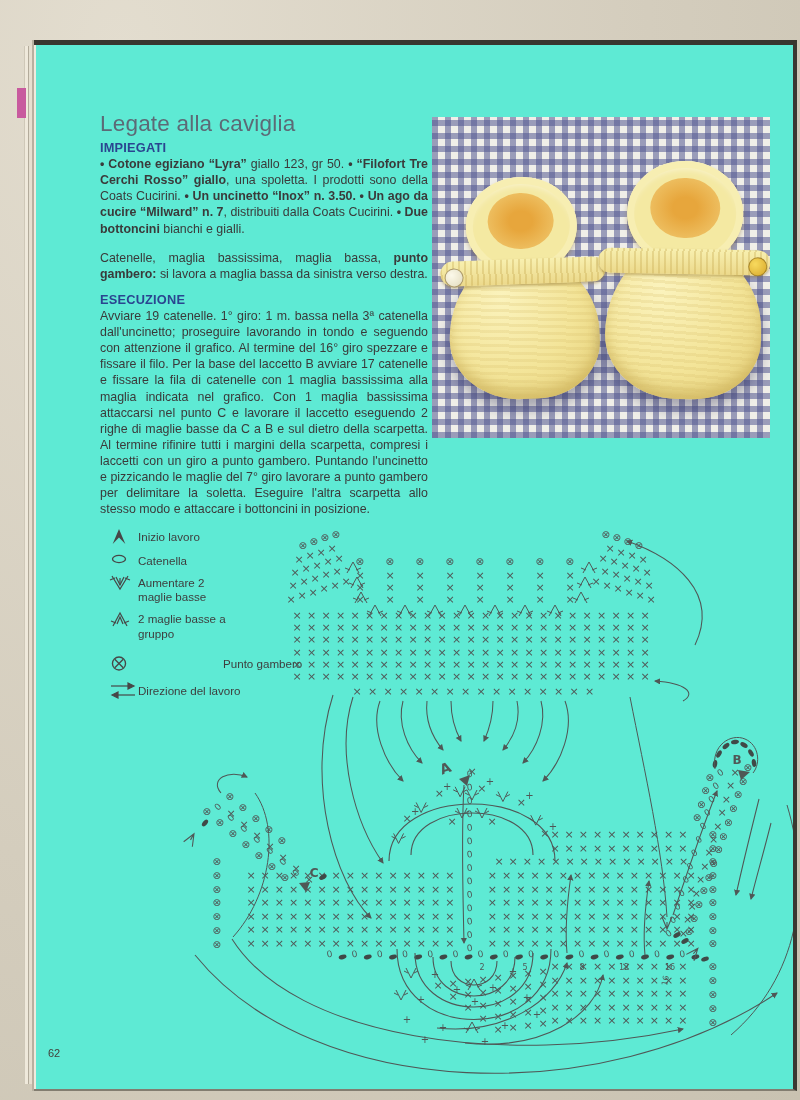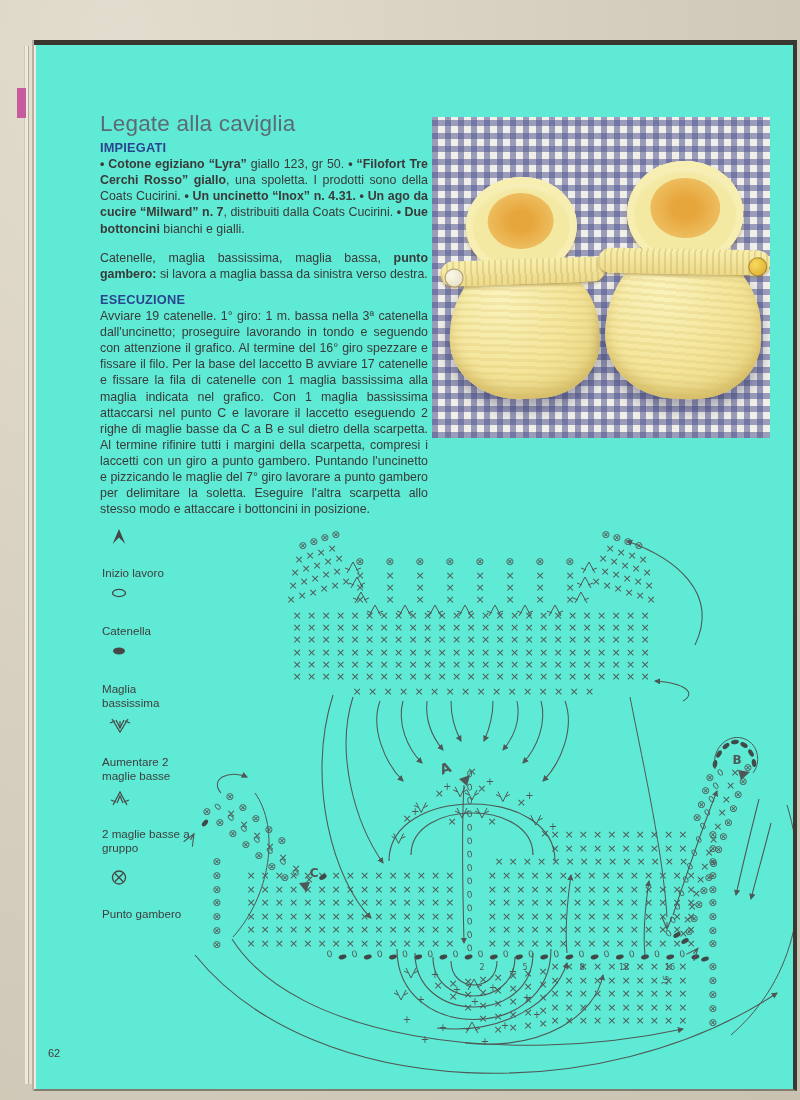--- a/index.html
+++ b/index.html
@@ -48,21 +48,21 @@
     box-shadow:0 2px 3px rgba(140,110,40,.45);}
   .boot-strap:after{content:"";position:absolute;inset:0;border-radius:inherit;opacity:.6;
     background:repeating-linear-gradient(90deg, rgba(196,166,76,.55) 0 2px, rgba(255,255,255,0) 2px 6px);}
   .boot-button{position:absolute;width:17px;height:17px;border-radius:50%;
     border:1px solid rgba(118,90,22,.55);}
   .bootie.left  .boot-button{left:-3px;top:40%;background:radial-gradient(circle at 35% 35%, #fcf9ea, #e2dbbd);}
   .bootie.right .boot-button{right:-5px;top:40%;background:radial-gradient(circle at 35% 35%, #f8da5e, #d8a82b);}
 
   
   .legend{position:absolute;left:68px;top:482px;width:215px;color:#3e3e3e;}
-  .lg-row{display:flex;align-items:flex-start;margin-bottom:5px;flex-direction:column;}
+  .lg-row{display:flex;align-items:flex-start;margin-bottom:5px;}
   .lg-sym{width:36px;flex:0 0 36px;display:flex;justify-content:flex-start;padding-left:6px;box-sizing:border-box;}
   .lg-label{font-size:11.6px;line-height:1.22;width:94px;padding-top:3px;}
   .lg-row.wide .lg-label{width:150px;}
   .lg-row.sp-lg{margin-top:13px;justify-content:space-between;}
   .lg-row.sp-md{margin-top:8px;}
   .lg-sym svg{display:block;}
 
   
   .diagram{position:absolute;left:141px;top:478px;width:618px;height:562px;pointer-events:none;}
   .diagram svg{display:block;opacity:.94;}
@@ -75,21 +75,21 @@
 <div class="scan-bg"></div>
 <div class="spine"></div>
 <div class="pink-tab"></div>
 
 <div class="page">
   <div class="page-inner">
 
     <div class="text-col">
       <h1 class="page-title">Legate alla caviglia</h1>
       <h2 class="sec-head">IMPIEGATI</h2>
-      <p class="sec-par"><b>• Cotone egiziano “Lyra”</b><span> giallo 123, gr 50. </span><b>• “Filofort Tre Cerchi Rosso” giallo</b><span>, una spoletta. I prodotti sono della Coats Cucirini. </span><b>• Un uncinetto “Inox” n. 4.31. </b><b>• Un ago da cucire “Milward” n. 7</b><span>, distribuiti dalla Coats Cucirini. </span><b>• Due bottoncini</b><span> bianchi e gialli.</span></p>
+      <p class="sec-par"><b>• Cotone egiziano “Lyra”</b><span> giallo 123, gr 50. </span><b>• “Filofort Tre Cerchi Rosso” giallo</b><span>, una spoletta. I prodotti sono della Coats Cucirini. </span><b>• Un uncinetto “Inox” n. 3.50. </b><b>• Un ago da cucire “Milward” n. 7</b><span>, distribuiti dalla Coats Cucirini. </span><b>• Due bottoncini</b><span> bianchi e gialli.</span></p>
       <div class="gap1"></div>
       <p class="sec-par"><span>Catenelle, maglia bassissima, maglia bassa, </span><b>punto gambero:</b><span> si lavora a maglia bassa da sinistra verso destra.</span></p>
       <div class="gap2"></div>
       <h2 class="sec-head">ESECUZIONE</h2>
       <p class="sec-par"><span>Avviare 19 catenelle. 1° giro: 1 m. bassa nella 3ª catenella dall'uncinetto; proseguire lavorando in tondo e seguendo con attenzione il grafico. Al termine del 16° giro spezzare e fissare il filo. Per la base del laccetto B avviare 17 catenelle e fissare la fila di catenelle con 1 maglia bassissima alla maglia indicata nel grafico. Con 1 maglia bassissima attaccarsi nel punto C e lavorare il laccetto eseguendo 2 righe di maglie basse da C a B e sul dietro della scarpetta. Al termine rifinire tutti i margini della scarpetta, compresi i laccetti con un giro a punto gambero. Puntando l'uncinetto e pizzicando le maglie del 7° giro lavorare a punto gambero per delimitare la soletta. Eseguire l'altra scarpetta allo stesso modo e attaccare i bottoncini in posizione.</span></p>
     </div>
 
     <div class="photo">
       <div class="bootie left">
         <div class="boot-body"></div>
@@ -118,28 +118,20 @@
           </span>
         <span class="lg-label">Inizio lavoro</span>
       </div>
       <div class="lg-row">
         <span class="lg-sym">
           <svg width="22" height="16" viewBox="0 0 20 16" fill="none" stroke="#474747" stroke-width="1.3">
               <ellipse cx="10" cy="8" rx="6.5" ry="3.6"></ellipse>
             </svg>
           </span>
         <span class="lg-label">Catenella</span>
-      </div>
-      <div class="lg-row">
-        <span class="lg-sym">
-          <svg width="22" height="16" viewBox="0 0 20 16">
-              <ellipse cx="10" cy="8" rx="6" ry="3.4" fill="#474747"></ellipse>
-            </svg>
-          </span>
-        <span class="lg-label">Maglia bassissima</span>
       </div>
       <div class="lg-row">
         <span class="lg-sym">
           <svg width="24" height="20" viewBox="0 0 22 20" fill="none" stroke="#474747" stroke-width="1.2">
               <path d="M3,3 L11,16 L19,3"></path>
               <path d="M1,7 l5,-2 M21,7 l-5,-2"></path>
               <path d="M7,4 l4,8 l4,-8"></path>
               <path d="M11,5 l0,7"></path>
             </svg>
           </span>
@@ -156,20 +148,31 @@
         <span class="lg-label">2 maglie basse a gruppo</span>
       </div>
       <div class="lg-row sp-lg">
         <span class="lg-sym">
           <svg width="22" height="19" viewBox="0 0 20 18" fill="none" stroke="#474747" stroke-width="1.3">
               <circle cx="10" cy="9" r="6.2"></circle>
               <path d="M6,5 L14,13 M14,5 L6,13"></path>
             </svg>
           </span>
         <span class="lg-label">Punto gambero</span>
+      </div>
+      <div class="lg-row sp-md wide">
+        <span class="lg-sym">
+          <svg width="30" height="20" viewBox="0 0 28 20" stroke="#474747" stroke-width="1.2">
+              <path d="M2,5 H20" fill="none"></path>
+              <path d="M19,2 L25,5 L19,8 Z" fill="#474747"></path>
+              <path d="M26,14 H8" fill="none"></path>
+              <path d="M9,11 L3,14 L9,17 Z" fill="#474747"></path>
+            </svg>
+          </span>
+        <span class="lg-label">Direzione del lavoro</span>
       </div>
     </div>
 
     <div class="diagram">
       <svg id="chart" width="618" height="562" viewBox="0 0 618 562">
         <defs>
           <marker id="ah" markerWidth="8" markerHeight="8" refX="5" refY="3" orient="auto">
             <path d="M0,0 L6,3 L0,6 Z" fill="#4f4f4f"></path>
           </marker>
         </defs>

